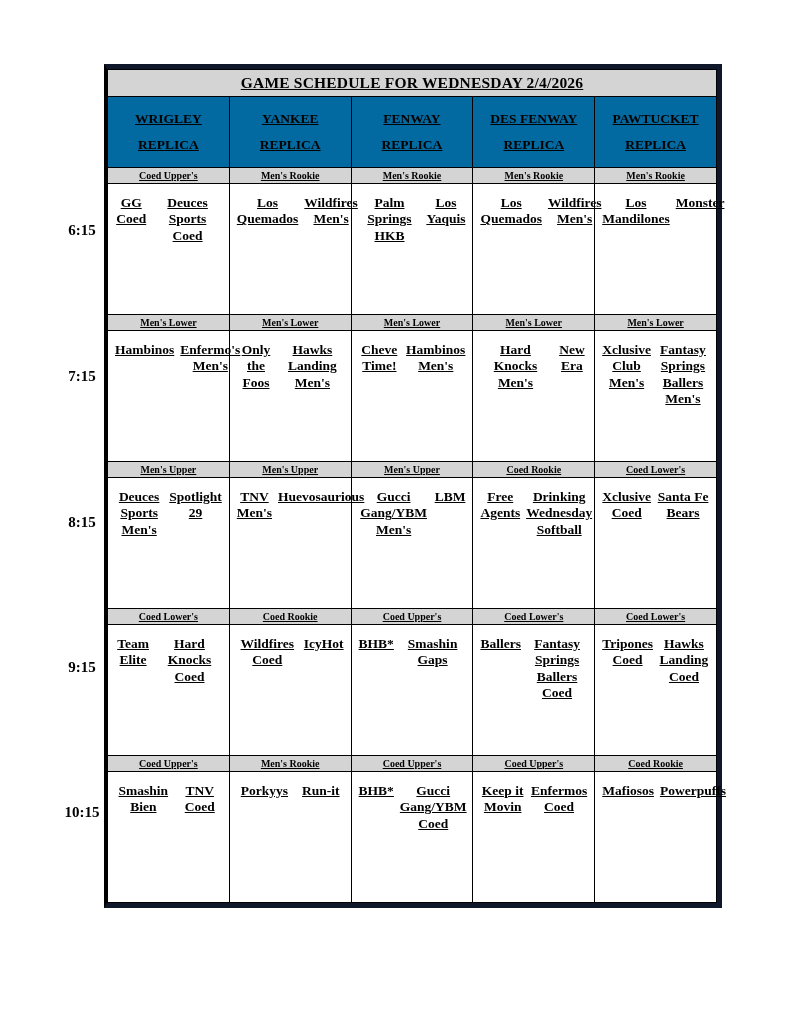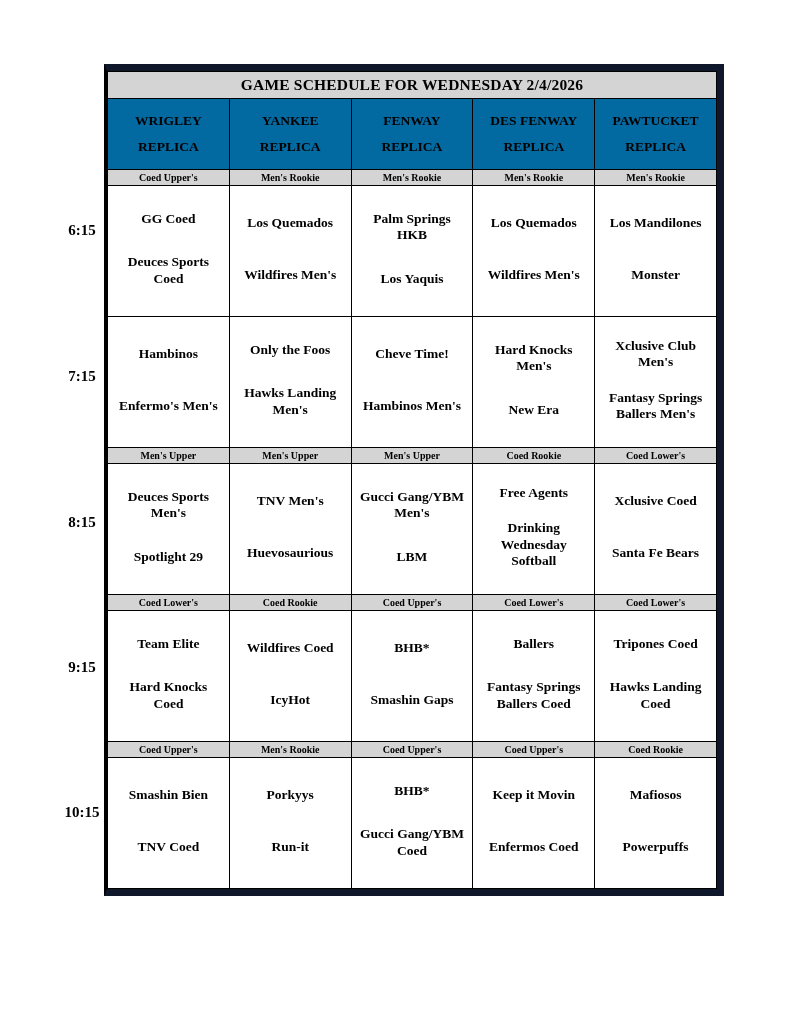--- a/index.html
+++ b/index.html
@@ -32,22 +32,23 @@
     table-layout: fixed;
   }
   table.schedule td {
     border: 1px solid #000000;
     text-align: center;
     vertical-align: middle;
     padding: 0;
   }
   
   .sheet {
-    border: 7px solid #0f172a;
+    border: 5px solid #0f172a;
     border-left: 3px solid #000000;
+    text-decoration: underline;
   }
   .title-row td {
     background: #d4d4d4;
     font-weight: bold;
     font-size: 15.5px;
     letter-spacing: 0.2px;
     height: 26px;
     border-bottom: 2px solid #000000;
   }
   .field-row td {
@@ -74,21 +75,21 @@
   .game-row td {
     font-weight: bold;
     font-size: 13.5px;
     height: 130px;
     border-left: 2px solid #000000;
     border-right: 2px solid #000000;
     border-bottom: 2px solid #000000;
   }
   .game-row td .gm {
     display: flex;
-    flex-direction: column;
+    flex-direction: row;
     justify-content: space-around;
     height: 128px;
     box-sizing: border-box;
     padding: 10px 4px 14px 4px;
   }
   .game-row td .away, .game-row td .home {
     line-height: 1.22;
     padding: 0 3px;
   }
   .footer-row td {
@@ -206,20 +207,27 @@
               </div>
             </td>
           <td>
               <div class="gm">
             <div class="away">Los Mandilones</div>
             <div class="home">Monster</div>
               </div>
             </td>
         </tr>
 
+        <tr class="div-row">
+          <td>Men's Lower</td>
+          <td>Men's Lower</td>
+          <td>Men's Lower</td>
+          <td>Men's Lower</td>
+          <td>Men's Lower</td>
+        </tr>
         <tr class="game-row">
           <td>
               <div class="gm">
             <div class="away">Hambinos</div>
             <div class="home">Enfermo's Men's</div>
               </div>
             </td>
           <td>
               <div class="gm">
             <div class="away">Only the Foos</div>

